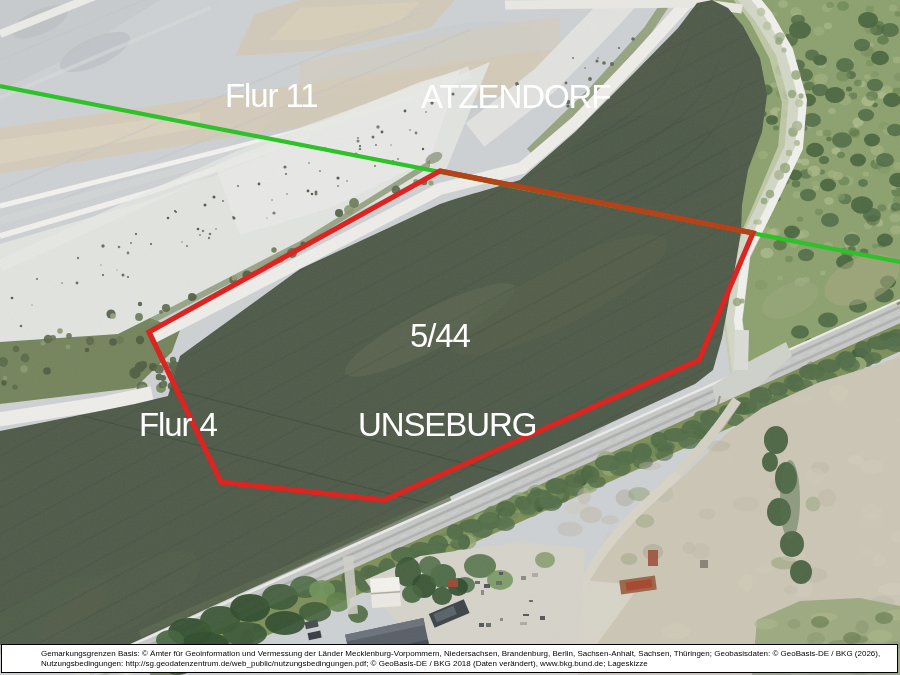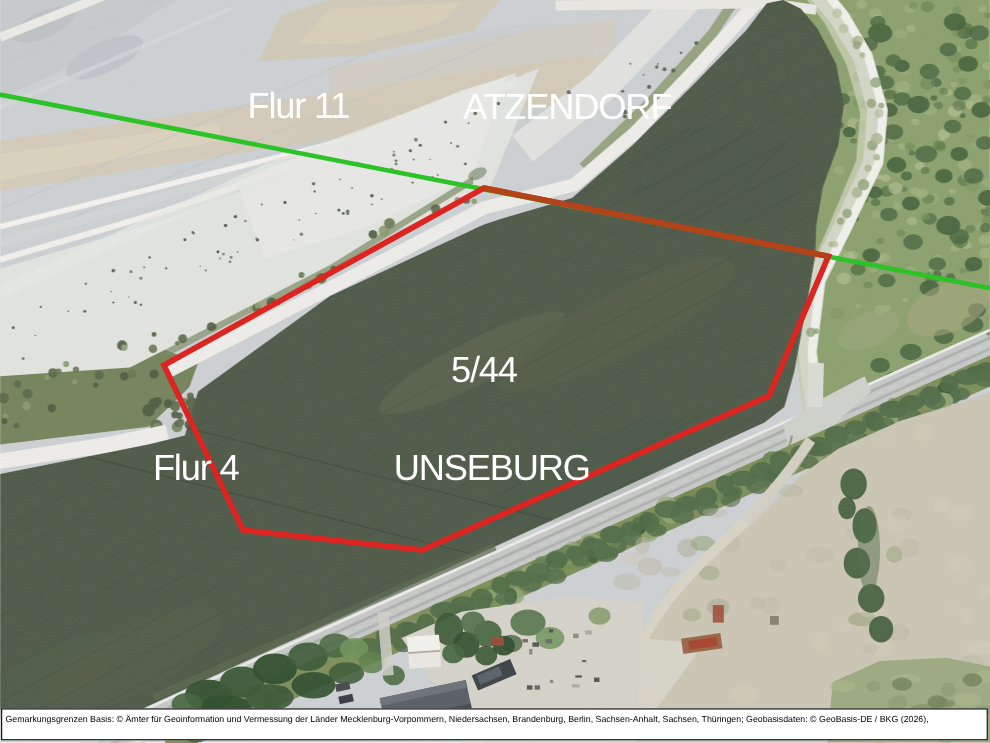--- a/index.html
+++ b/index.html
@@ -1,18 +1,18 @@
 <!DOCTYPE html>
 <html><head><meta charset="utf-8">
 <style>
 html,body{margin:0;padding:0;width:900px;height:675px;overflow:hidden;background:#fff;}
 #map{position:absolute;left:0;top:0;width:820px;height:675px;}
 #footer{position:absolute;left:1px;top:644px;width:897px;height:29px;background:#ffffff;border:1px solid #000;
  font-family:"Liberation Sans", sans-serif;font-size:8px;color:#000;padding:4px 0 0 3px;box-sizing:border-box;}
-#footer div{white-space:nowrap;line-height:10px;letter-spacing:0px;}
+#footer div{white-space:nowrap;line-height:10px;letter-spacing:0px;margin-left:36px;}
 </style></head>
 <body>
 <div id="map"><svg width="900" height="675" viewBox="0 0 900 675" xmlns="http://www.w3.org/2000/svg">
       <defs>
         <filter id="soft" x="-2%" y="-2%" width="104%" height="104%">
           <feGaussianBlur stdDeviation="0.45"></feGaussianBlur>
           <feColorMatrix type="saturate" values="0.93"></feColorMatrix>
         </filter>
       </defs>
       <g filter="url(#soft)">
@@ -823,13 +823,14 @@
       <g font-family="Liberation Sans, sans-serif" font-size="33px" fill="#ffffff" letter-spacing="-1.1">
         <text x="225" y="107">Flur 11</text>
         <text x="421" y="108">ATZENDORF</text>
         <text x="410" y="347">5/44</text>
         <text x="139" y="436">Flur 4</text>
         <text x="358" y="436">UNSEBURG</text>
       </g>
     </svg></div>
 <div id="footer">
     <div>Gemarkungsgrenzen Basis: © Ämter für Geoinformation und Vermessung der Länder Mecklenburg-Vorpommern, Niedersachsen, Brandenburg, Berlin, Sachsen-Anhalt, Sachsen, Thüringen; Geobasisdaten: © GeoBasis-DE / BKG (2026),</div>
+    <div>Nutzungsbedingungen: http://sg.geodatenzentrum.de/web_public/nutzungsbedingungen.pdf; © GeoBasis-DE / BKG 2018 (Daten verändert), www.bkg.bund.de; Lageskizze</div>
   </div>
 
 </body></html>

